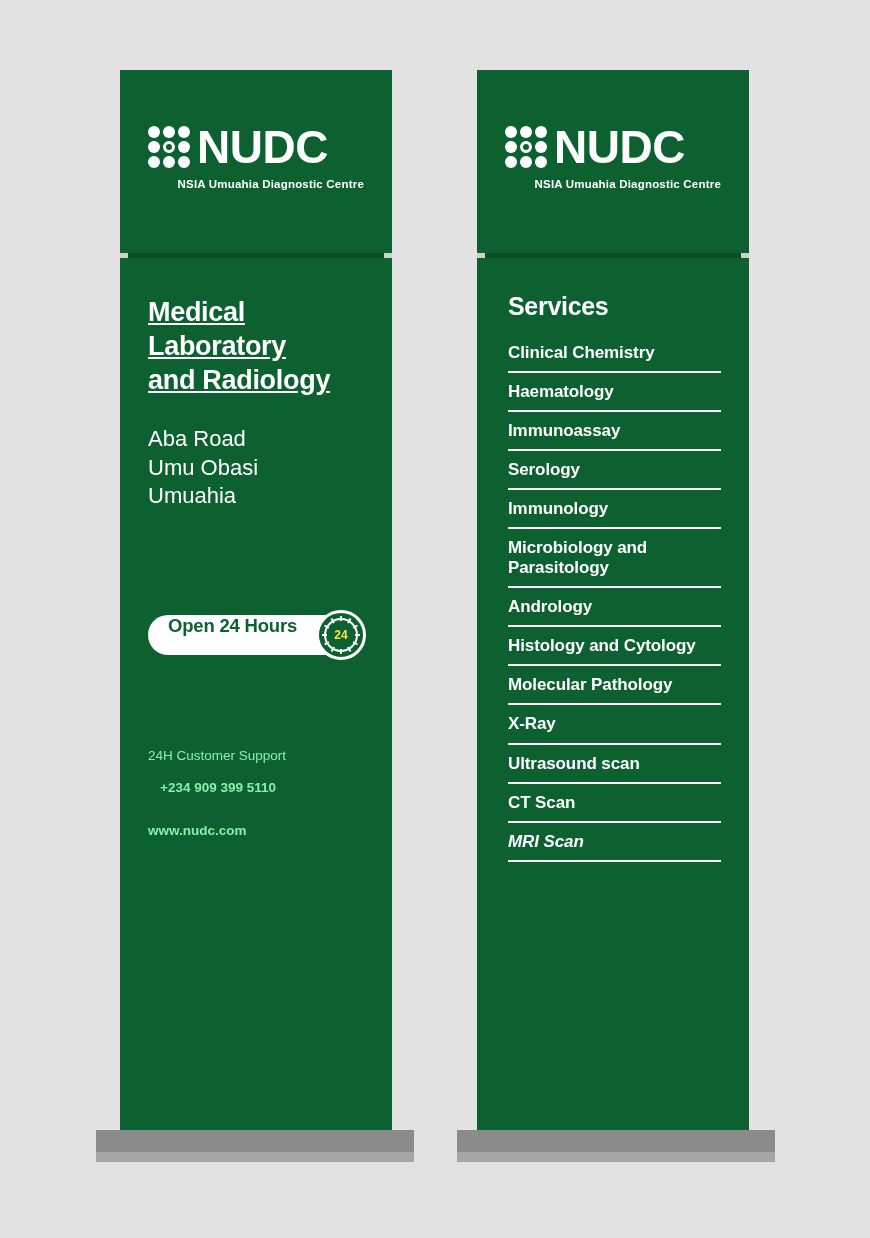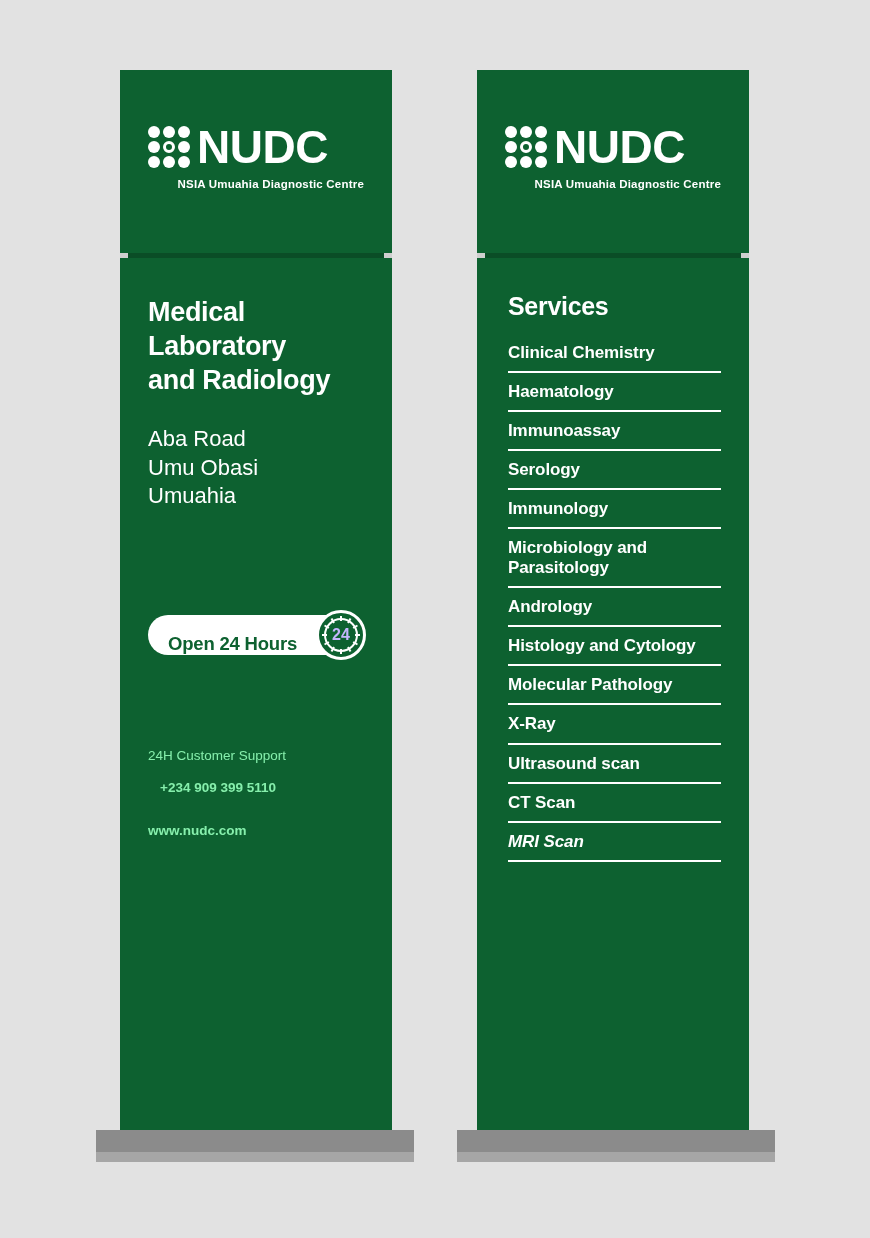--- a/index.html
+++ b/index.html
@@ -151,39 +151,40 @@
     top: 225px;
     width: 228px;
     color: #ffffff;
   }
   .headline {
     font-size: 27px;
     font-weight: bold;
     line-height: 1.26;
     letter-spacing: -0.3px;
     margin: 0 0 28px 0;
+    text-decoration: underline;
   }
   .address {
     font-size: 22px;
     line-height: 1.3;
     font-weight: normal;
     margin: 0;
   }
   .address div { white-space: nowrap; }
 
   .open-pill {
     position: absolute;
     left: 28px;
     top: 545px;
     width: 212px;
     height: 40px;
     background: #ffffff;
     border-radius: 20px;
     display: flex;
-    align-items: flex-end;
+    align-items: flex-start;
     box-sizing: border-box;
     padding-left: 20px;
   }
   .open-pill .pill-text {
     color: #0d6130;
     font-size: 18.5px;
     font-weight: bold;
     letter-spacing: -0.2px;
   }
   .clock {
@@ -202,22 +203,22 @@
   }
   .clock-inner {
     width: 34px;
     height: 34px;
     border-radius: 50%;
     border: 2px solid #ffffff;
     box-sizing: border-box;
     display: flex;
     align-items: center;
     justify-content: center;
-    color: #c4b5fd;
-    font-size: 16px;
+    color: #fde047;
+    font-size: 12px;
     font-weight: bold;
   }
   .clock-ticks {
     position: absolute;
     inset: 2px;
     border-radius: 50%;
   }
   .clock-ticks i {
     position: absolute;
     left: 50%;

